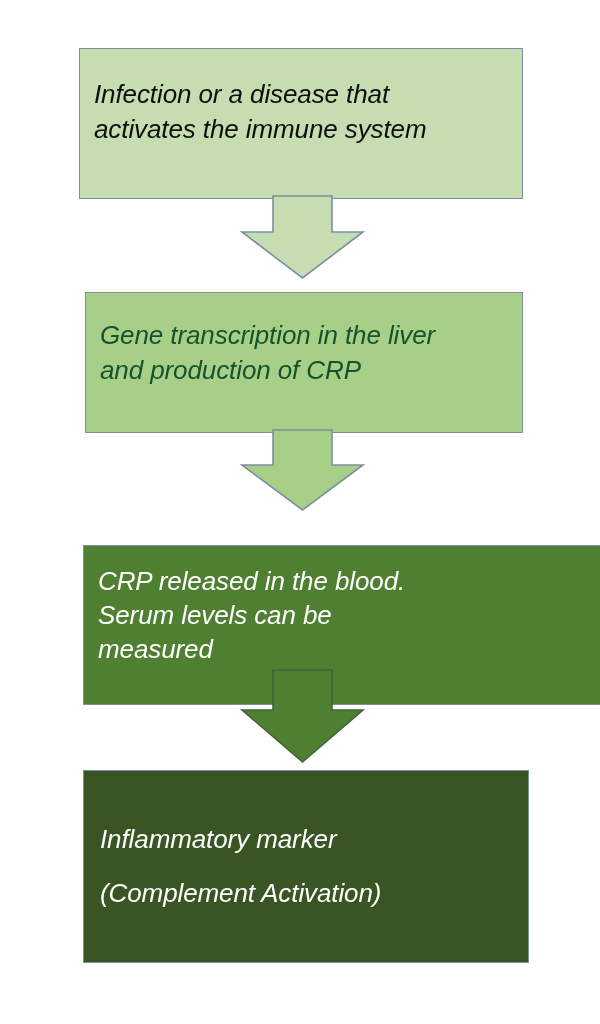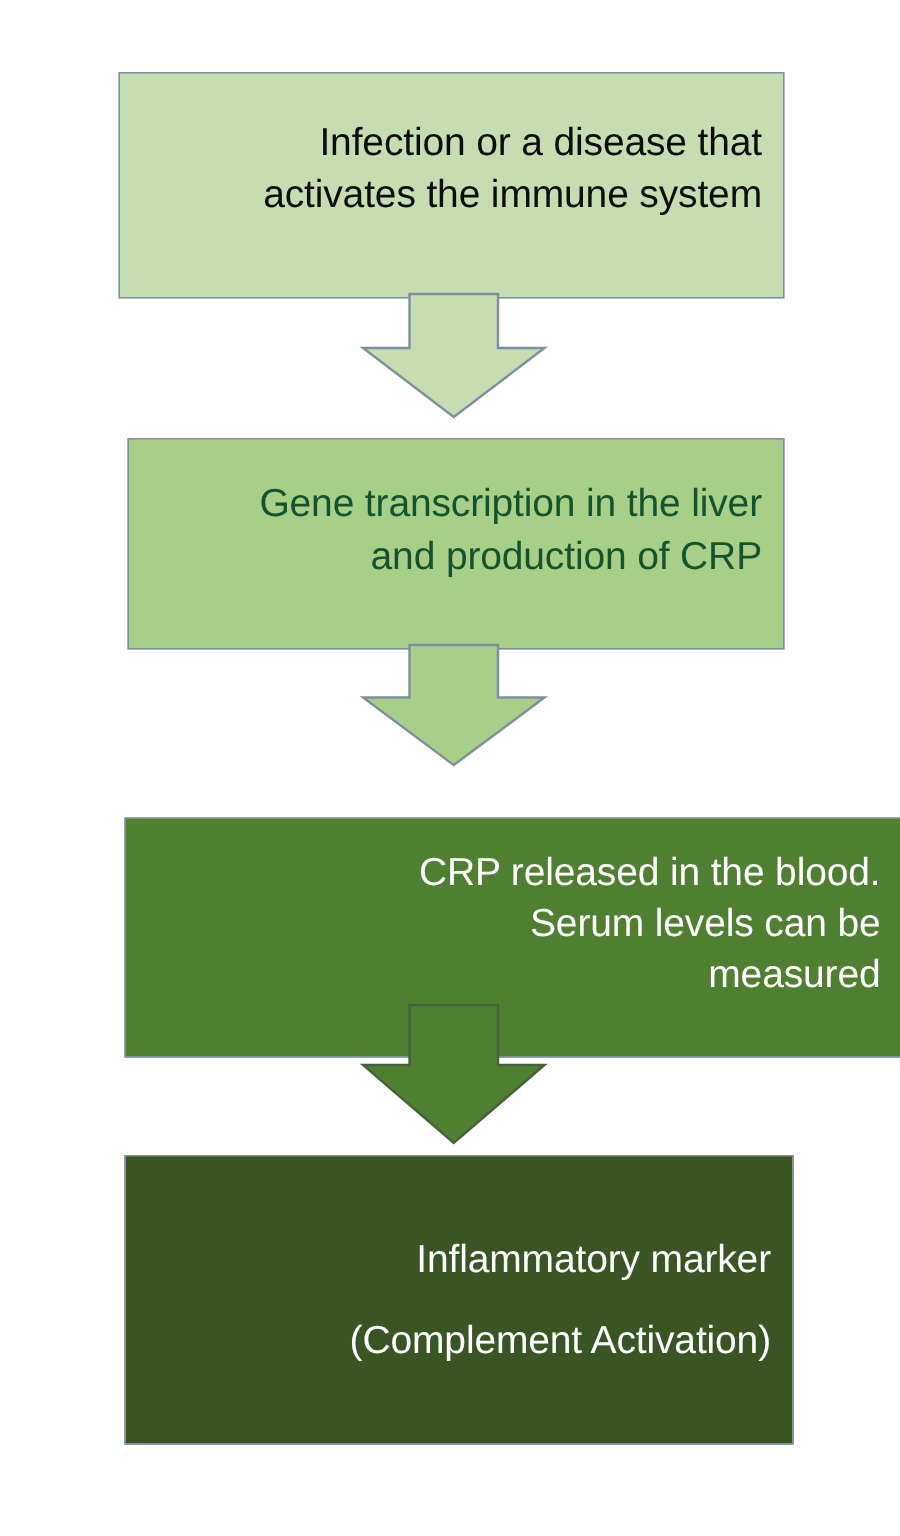--- a/index.html
+++ b/index.html
@@ -23,22 +23,23 @@
     width: 600px;
     height: 1024px;
   }
 
   .node {
     position: absolute;
     box-sizing: border-box;
     display: flex;
     align-items: center;
     justify-content: center;
-    text-align: right;
+    text-align: left;
     border: 1.4px solid #7d8fa0;
+    font-style: italic;
   }
 
   .node .node-text {
     display: block;
     width: 100%;
     padding: 0 14px;
     box-sizing: border-box;
     font-size: 26px;
     line-height: 1.32;
     letter-spacing: -0.1px;

